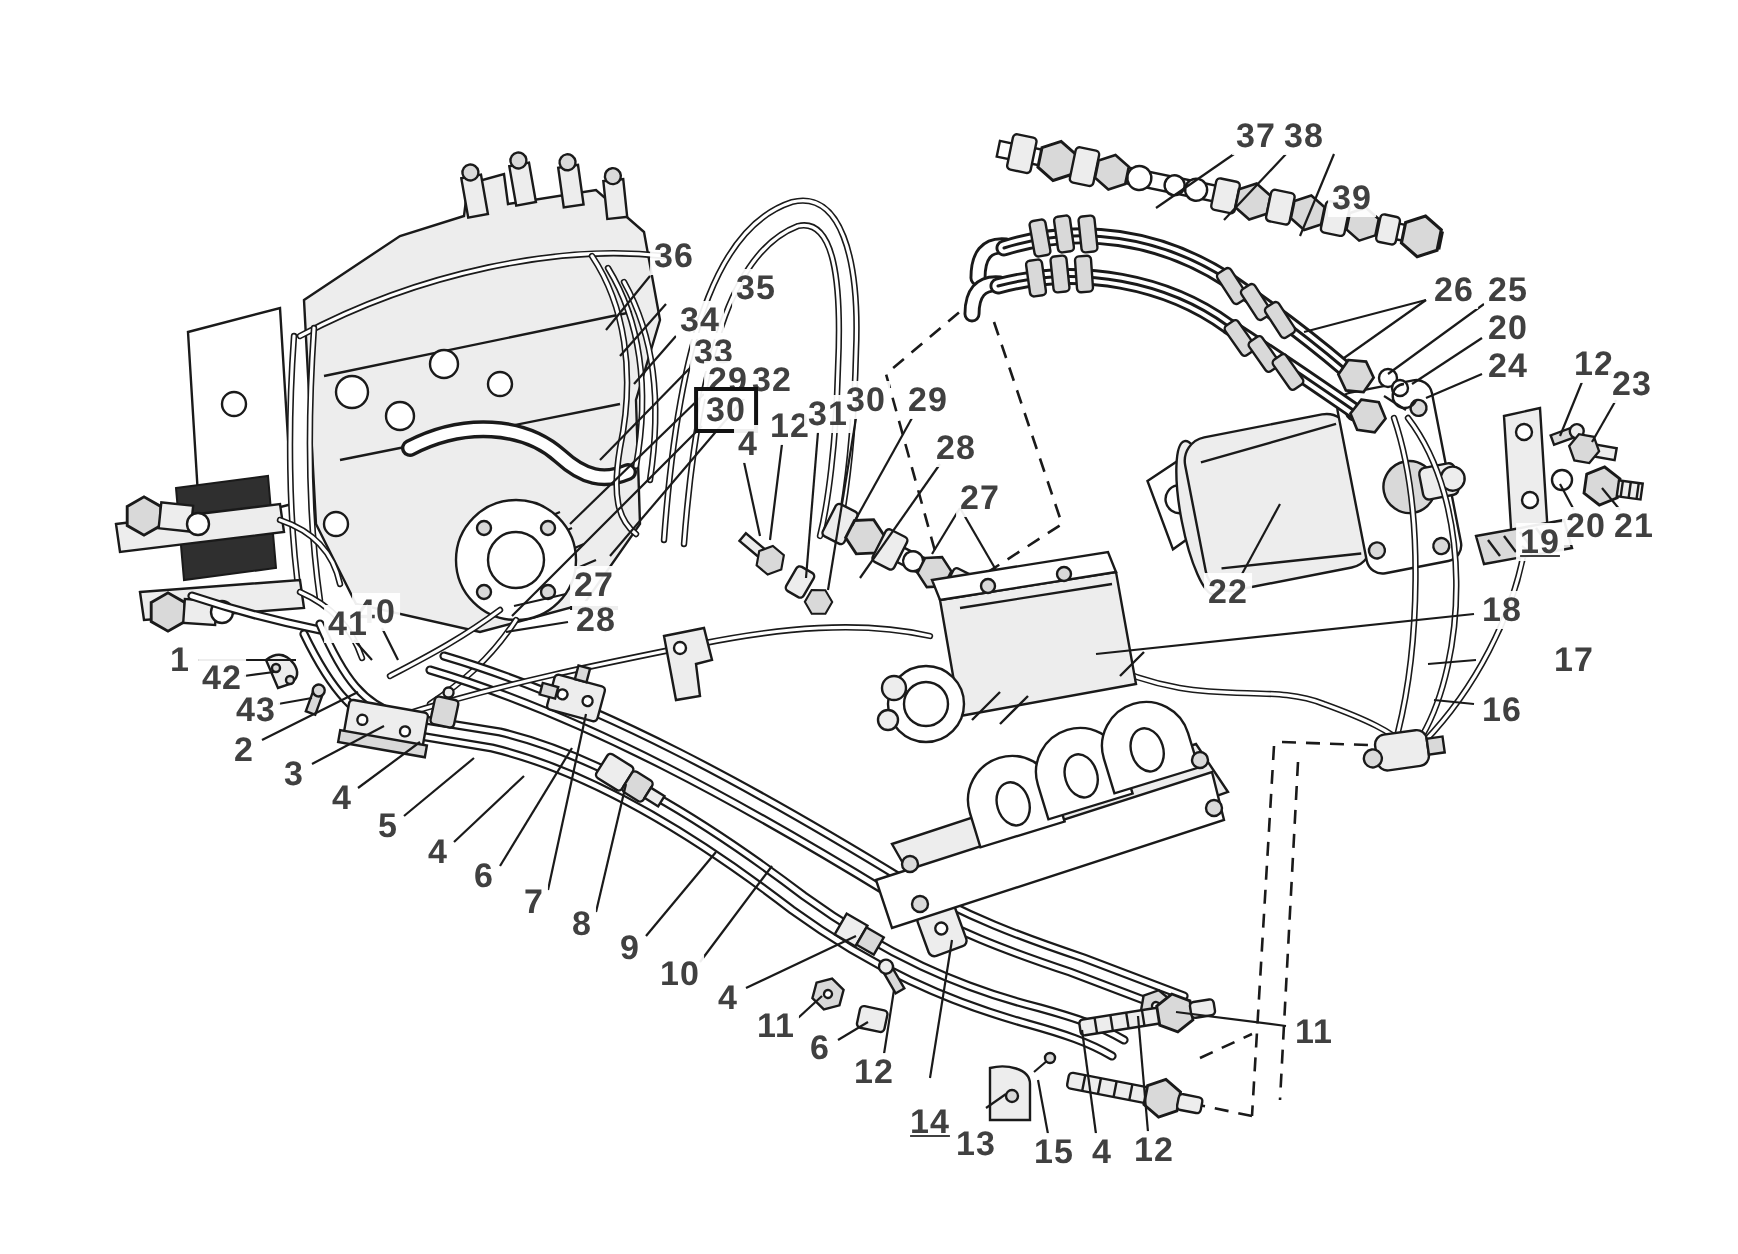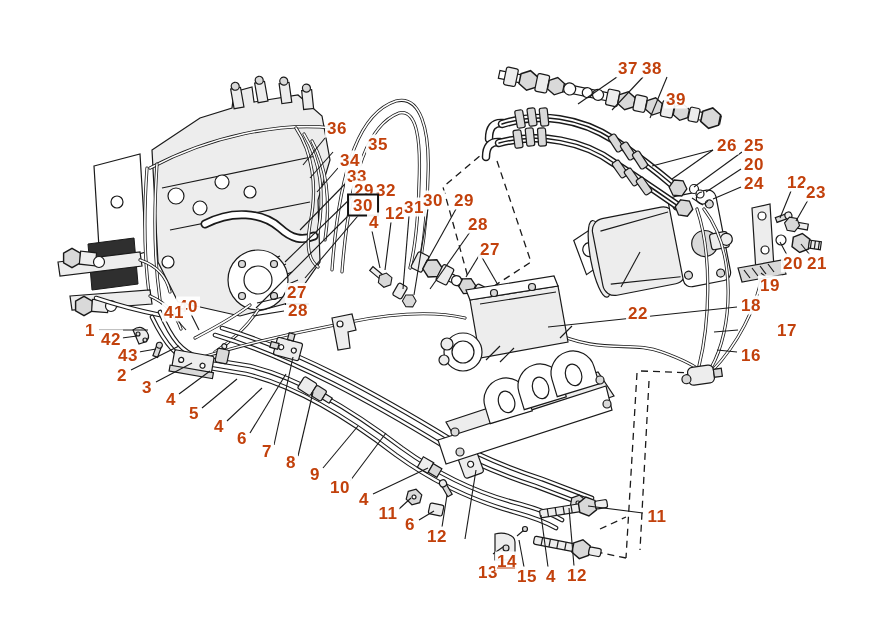--- a/index.html
+++ b/index.html
@@ -1,21 +1,21 @@
 <!DOCTYPE html>
 <html><head>
 <meta charset="utf-8">
 <style>
   html,body{margin:0;padding:0;background:#fff;}
   #stage{position:relative;width:869px;height:627px;background:#fff;overflow:hidden;
          font-family:"Liberation Sans",sans-serif;}
   #art{position:absolute;left:0;top:0;}
   #labels-layer{position:absolute;left:0;top:0;width:100%;height:100%;pointer-events:none;}
   .part-label{position:absolute;transform:translate(-50%,-50%);
-      font:700 17px "Liberation Sans",sans-serif;color:#c2410c;line-height:1;
+      font:700 17px "Liberation Sans",sans-serif;color:#404040;line-height:1;
       background:rgba(255,255,255,.93);padding:1px 2px;letter-spacing:.5px;white-space:nowrap;}
   .part-label.boxed{border:2px solid #111;padding:1px 4px;}
   .part-label.underlined{border-bottom:2px solid #111;padding-bottom:2px;}
   
   .ln{stroke:#1a1a1a;stroke-width:1.1;}
   .thin{stroke:#1a1a1a;stroke-width:1.2;fill:none;}
   .dash{stroke:#1a1a1a;stroke-width:1.3;fill:none;stroke-dasharray:7 5;}
   .pipe-o{fill:none;stroke:#1a1a1a;stroke-width:4.6;stroke-linecap:round;}
   .pipe-i{fill:none;stroke:#ffffff;stroke-width:2.4;stroke-linecap:round;}
   .tpipe-o{fill:none;stroke:#1a1a1a;stroke-width:3.2;stroke-linecap:round;}
@@ -559,22 +559,22 @@
       <div class="part-label" style="left: 652px; top: 68px;">38</div>
       <div class="part-label" style="left: 676px; top: 68px; margin-top: 31px;">39</div>
       <div class="part-label" style="left: 727px; top: 145px;">26</div>
       <div class="part-label" style="left: 754px; top: 145px;">25</div>
       <div class="part-label" style="left: 754px; top: 164px;">20</div>
       <div class="part-label" style="left: 754px; top: 183px;">24</div>
       <div class="part-label" style="left: 797px; top: 182px;">12</div>
       <div class="part-label" style="left: 816px; top: 192px;">23</div>
       <div class="part-label" style="left: 793px; top: 263px;">20</div>
       <div class="part-label" style="left: 817px; top: 263px;">21</div>
-      <div class="part-label" style="left: 770px; top: 285px;">19</div>
-      <div class="part-label" style="left: 614px; top: 313px; margin-left: 24px;">22</div>
+      <div class="part-label" style="left: 770px; top: 271px; text-decoration: underline;">19</div>
+      <div class="part-label" style="left: 614px; top: 296px;">22</div>
       <div class="part-label" style="left: 751px; top: 305px;">18</div>
       <div class="part-label" style="left: 752px; top: 330px; margin-left: 35px;">17</div>
       <div class="part-label" style="left: 751px; top: 355px;">16</div>
       <div class="part-label" style="left: 188px; top: 306px;">40</div>
       <div class="part-label" style="left: 174px; top: 312px;">41</div>
       <div class="part-label" style="left: 90px; top: 330px;">1</div>
       <div class="part-label" style="left: 111px; top: 339px;">42</div>
       <div class="part-label" style="left: 128px; top: 355px;">43</div>
       <div class="part-label" style="left: 122px; top: 375px;">2</div>
       <div class="part-label" style="left: 147px; top: 387px;">3</div>
@@ -584,21 +584,21 @@
       <div class="part-label" style="left: 242px; top: 438px;">6</div>
       <div class="part-label" style="left: 267px; top: 451px;">7</div>
       <div class="part-label" style="left: 291px; top: 462px;">8</div>
       <div class="part-label" style="left: 315px; top: 474px;">9</div>
       <div class="part-label" style="left: 340px; top: 487px;">10</div>
       <div class="part-label" style="left: 364px; top: 499px;">4</div>
       <div class="part-label" style="left: 388px; top: 513px;">11</div>
       <div class="part-label" style="left: 410px; top: 524px;">6</div>
       <div class="part-label" style="left: 437px; top: 536px;">12</div>
       <div class="part-label" style="left: 488px; top: 548px; margin-top: 24px;">13</div>
-      <div class="part-label" style="left: 507px; top: 561px; text-decoration: underline;">14</div>
+      <div class="part-label" style="left: 465px; top: 561px; text-decoration: underline;">14</div>
       <div class="part-label" style="left: 527px; top: 576px;">15</div>
       <div class="part-label" style="left: 551px; top: 576px;">4</div>
       <div class="part-label" style="left: 577px; top: 575px;">12</div>
       <div class="part-label" style="left: 657px; top: 516px;">11</div>
       <div class="part-label underlined" style="left: 297px; top: 294px;">27</div>
       <div class="part-label" style="left: 298px; top: 310px;">28</div>
     </div>
 </div>
 
 </body></html>

